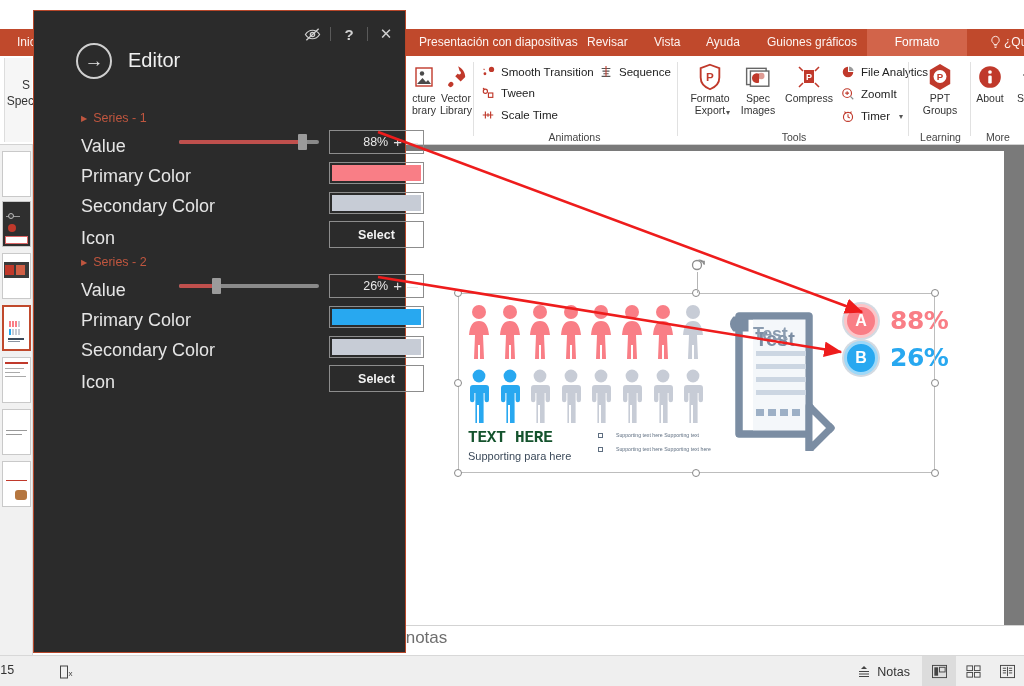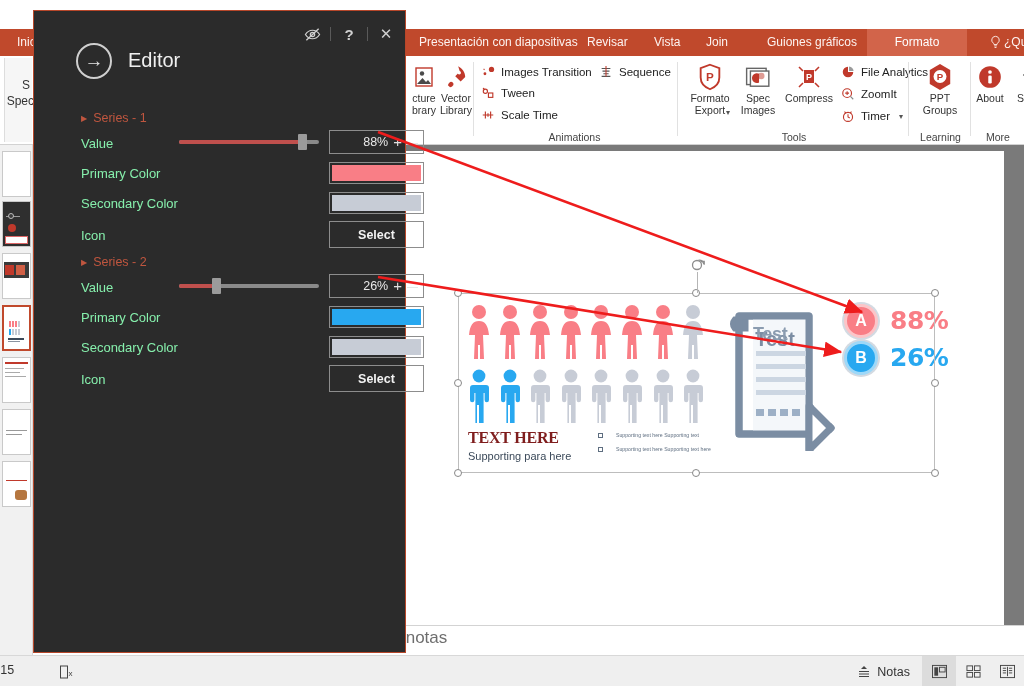--- a/index.html
+++ b/index.html
@@ -100,22 +100,22 @@
   .prow { position: absolute; display: flex; gap: 4.6px; }
 
   .bigpct { position: absolute; font-family: "DejaVu Sans", sans-serif; font-weight: bold;
             font-size: 25px; letter-spacing: -.5px; }
   .circ { position: absolute; width: 34px; height: 34px; border-radius: 50%;
           display: flex; align-items: center; justify-content: center;
           color: #fff; font-weight: bold; font-size: 16px;
           border: 3px solid rgba(255,255,255,.55);
           box-shadow: 0 0 0 2px #d3dae2; }
 
-  .th { position: absolute; font-family: Liberation Serif, serif; font-weight: bold;
-        color: #7f1d1d; font-size: 16px; letter-spacing: -.2px; }
+  .th { position: absolute; font-family: Liberation Mono, monospace; font-weight: bold;
+        color: #14532d; font-size: 16px; letter-spacing: -.2px; }
   .sh { position: absolute; color: #3c4a5a; font-size: 11px; }
   .bullet { position: absolute; font-size: 5.2px; color: #5e6e80; white-space: nowrap; }
   .bulsq { position: absolute; width: 5px; height: 5px; border: 1px solid #5e6e80; }
 
   .arrow { position: absolute; left: 0; top: 0; width: 1024px; height: 686px; pointer-events: none; }
 
   
   .editor {
     position: absolute; left: 33px; top: 10px; width: 373px; height: 643px;
     background: #2b2b2b; border: 1px solid #b7472a;
@@ -128,21 +128,21 @@
   .ed-arrow { position: absolute; left: 42px; top: 32px; width: 36px; height: 36px;
               border: 2px solid #cfcfcf; border-radius: 50%;
               display: flex; align-items: center; justify-content: center;
               color: #e6e6e6; font-size: 19px; }
   .ed-title { position: absolute; left: 94px; top: 38px; font-size: 20px; color: #f0f0f0; }
 
   .series-head { position: absolute; left: 47px; font-size: 12.5px; color: #c0563f; }
   .series-head .tri { display: inline-block; margin-right: 6px; font-size: 8px;
                       position: relative; top: -1px; }
 
-  .row-label { position: absolute; left: 47px; font-size: 13px; color: #86efac; }
+  .row-label { position: absolute; left: 47px; font-size: 18px; color: #e5e5e5; }
 
   .slider { position: absolute; height: 4px; border-radius: 2px; background: #8a8a8a; }
   .slider .fill { position: absolute; left: 0; top: 0; height: 4px; border-radius: 2px; background: #c0504d; }
   .slider .knob { position: absolute; top: -6px; width: 9px; height: 16px; background: #9b9b9b;
                   border-radius: 1px; }
 
   .numbox { position: absolute; width: 95px; height: 24px; border: 1px solid #8d8d8d;
             display: flex; align-items: center; justify-content: flex-end; padding-right: 5px; gap: 5px; }
   .numbox .nv { font-size: 12.5px; color: #e9e9e9; }
   .numbox .pm { font-size: 15px; color: #e0e0e0; line-height: 12px; }
@@ -160,21 +160,21 @@
 <div class="root">
 
   <div class="ppt">
 
 
     <div class="tabstrip">
       <div class="tab" style="left:8px">Inic</div>
       <div class="tab" style="left:410px">Presentación con diapositivas</div>
       <div class="tab" style="left:578px">Revisar</div>
       <div class="tab" style="left:645px">Vista</div>
-      <div class="tab" style="left:697px">Join</div>
+      <div class="tab" style="left:697px">Ayuda</div>
       <div class="tab" style="left:758px">Guiones gráficos</div>
       <div class="tab sel" style="left:867px;width:100px;text-align:center">Formato</div>
       <svg style="position:absolute;left:988px;top:6px;width:15px;height:15px" viewBox="0 0 16 16">
         <path d="M8 1.4a4 4 0 0 0-2.4 7.2c.5.4.8 1 .8 1.6h3.2c0-.6.3-1.2.8-1.6A4 4 0 0 0 8 1.4z" fill="none" stroke="#fdeee9" stroke-width="1"></path>
         <path d="M6.6 11.6h2.8M7 13.3h2" stroke="#fdeee9" stroke-width="1" fill="none"></path>
       </svg>
       <div class="tell" style="left:1004px">¿Qu</div>
     </div>
 
     <div class="ribbon">
@@ -208,21 +208,21 @@
 
       <div class="rgroup" style="left:476px;width:197px">
         <div class="smallbtn" style="left:4px;top:6px">
           <span class="si">
             <svg width="14" height="14" viewBox="0 0 16 16">
                 <circle cx="12" cy="5" r="3" fill="#c0392b"></circle>
                 <circle cx="4.5" cy="10" r="1.6" fill="#c0392b"></circle>
                 <path d="M3 4.5l1 1" stroke="#c0392b" stroke-width="1.2"></path>
               </svg>
           </span>
-          <span class="sl">Images Transition</span>
+          <span class="sl">Smooth Transition</span>
         </div>
         <div class="smallbtn" style="left:4px;top:27px">
           <span class="si">
             <svg width="14" height="14" viewBox="0 0 16 16">
                 <circle cx="5" cy="6" r="2.4" fill="none" stroke="#c0392b" stroke-width="1.3"></circle>
                 <rect x="8.5" y="8" width="5" height="5" fill="none" stroke="#c0392b" stroke-width="1.3"></rect>
                 <circle cx="3" cy="3" r="1" fill="#c0392b"></circle>
               </svg>
           </span>
           <span class="sl">Tween</span>

